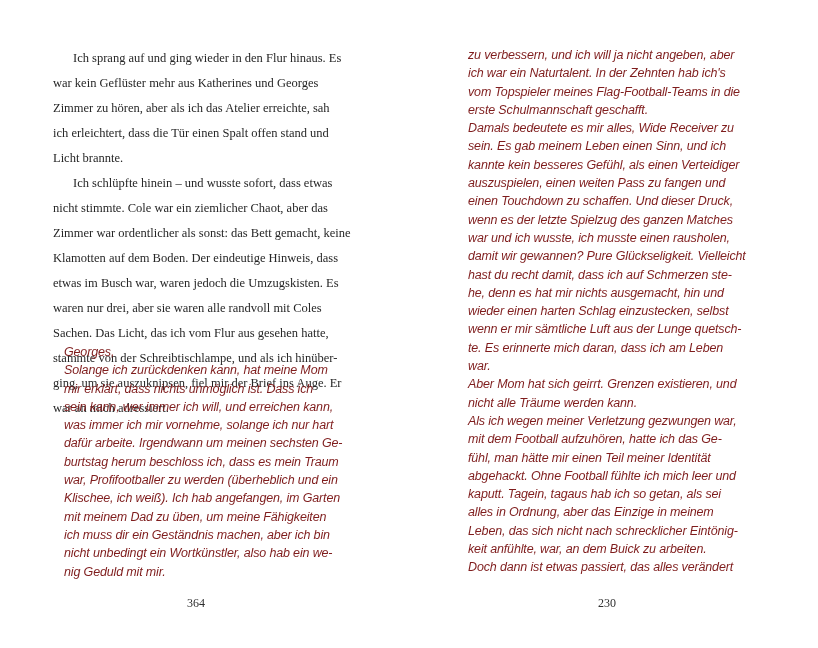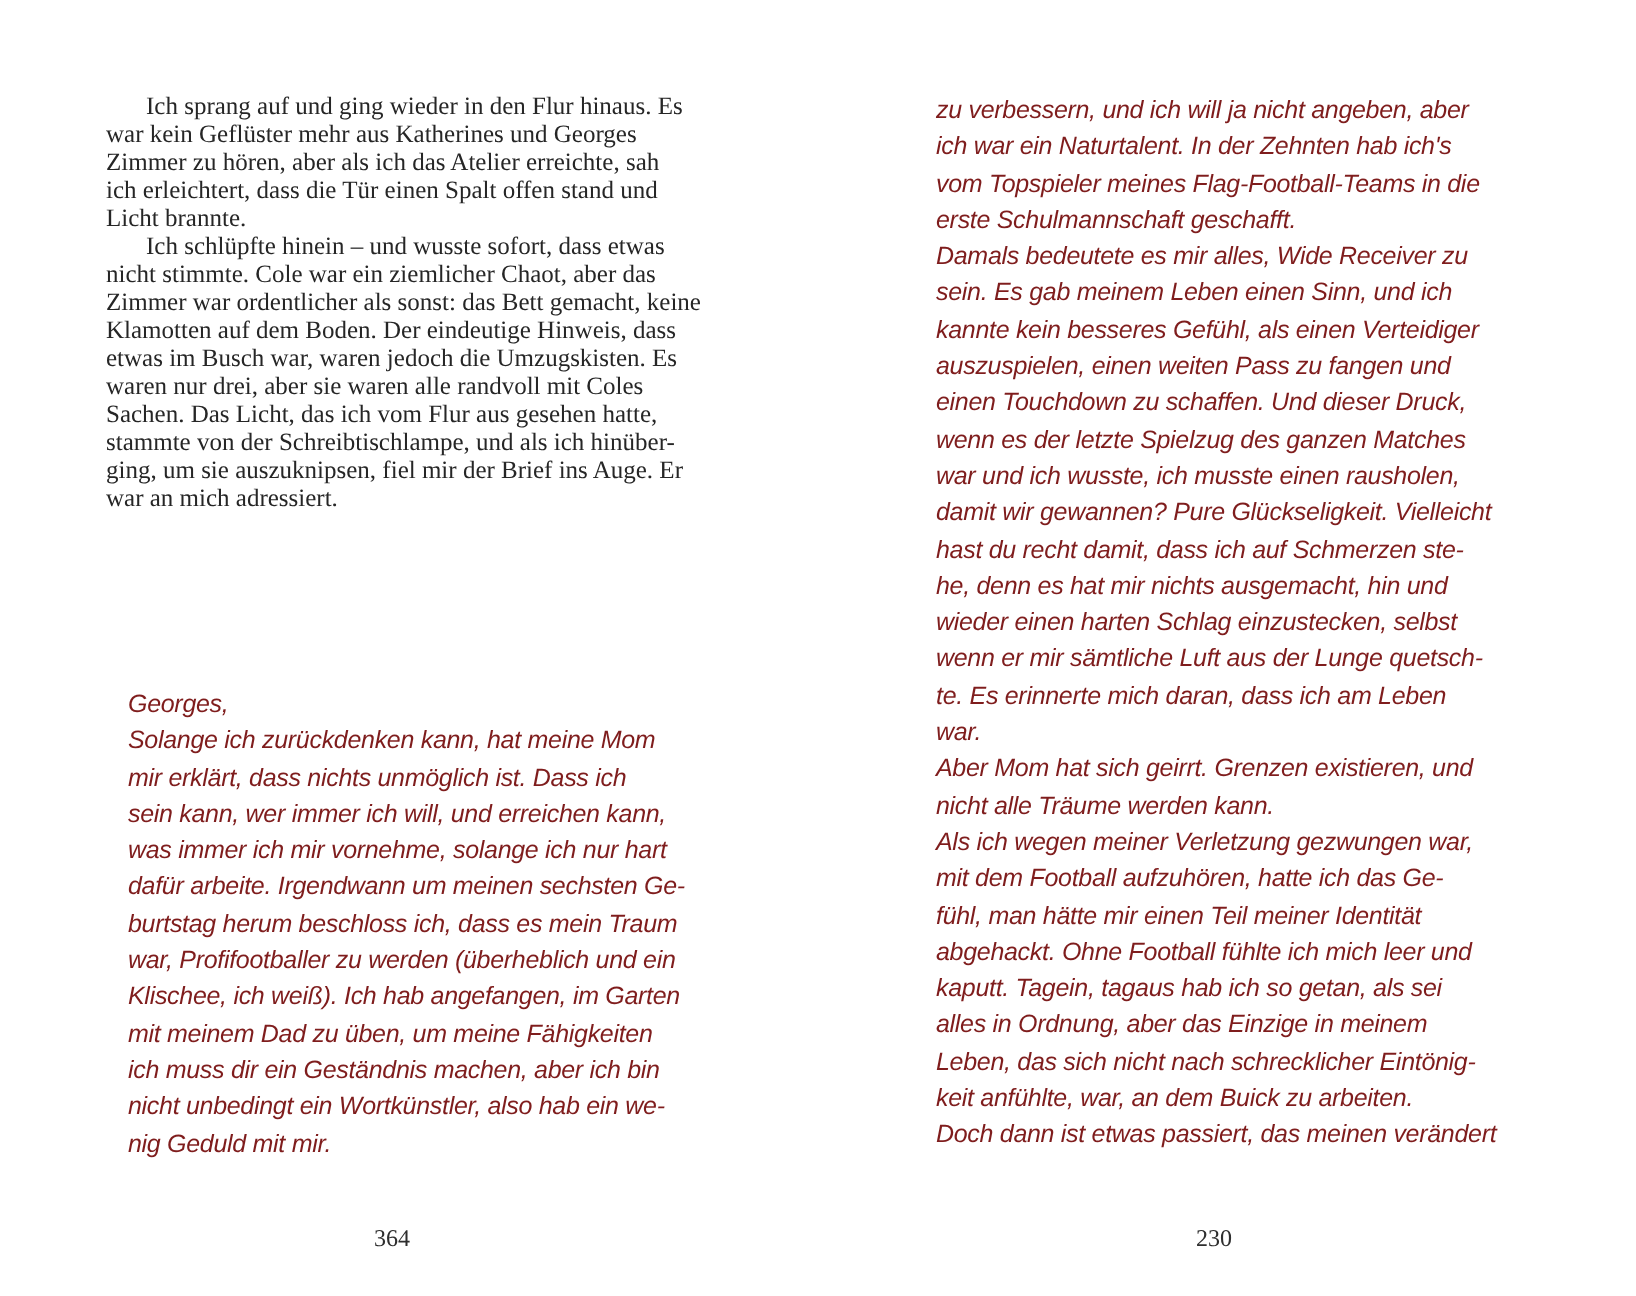--- a/index.html
+++ b/index.html
@@ -26,21 +26,21 @@
   .printed {
     position: absolute;
     left: 53px;
     top: 46px;
     width: 306px;
   }
   .serif {
     margin: 0;
     font-family: "Liberation Serif", serif;
     font-size: 12.5px;
-    line-height: 14px;
+    line-height: 25px;
     color: #262626;
     white-space: pre;
     letter-spacing: 0;
   }
   .serif.indent { text-indent: 20px; }
 
   
   .letter { position: absolute; }
   .page.left  .letter { left: 64px; top: 343px; width: 300px; }
   .page.right .letter { left: 59px; top: 46px;  width: 300px; } 
@@ -57,21 +57,20 @@
 
   
   .pagenum {
     position: absolute;
     top: 596px;
     width: 300px;
     text-align: center;
     font-family: "Liberation Serif", serif;
     font-size: 12px;
     color: #2e2e2e;
-    margin-top: 16px;
   }
   .page.left  .pagenum { left: 46px; }
   .page.right .pagenum { left: 48px; } 
 </style>
 </head>
 <body>
 
 <div class="spread">
 
   <section class="page left">
@@ -135,19 +134,19 @@
       <p class="hand">Aber Mom hat sich geirrt. Grenzen existieren, und
 nicht alle Träume werden kann.</p>
       <p class="hand">Als ich wegen meiner Verletzung gezwungen war,
 mit dem Football aufzuhören, hatte ich das Ge-
 fühl, man hätte mir einen Teil meiner Identität
 abgehackt. Ohne Football fühlte ich mich leer und
 kaputt. Tagein, tagaus hab ich so getan, als sei
 alles in Ordnung, aber das Einzige in meinem
 Leben, das sich nicht nach schrecklicher Eintönig-
 keit anfühlte, war, an dem Buick zu arbeiten.</p>
-      <p class="hand">Doch dann ist etwas passiert, das meinen verändert</p>
+      <p class="hand">Doch dann ist etwas passiert, das alles verändert</p>
     </div>
 
     <div class="pagenum">230</div>
   </section>
 
 </div>
 
 </body></html>

